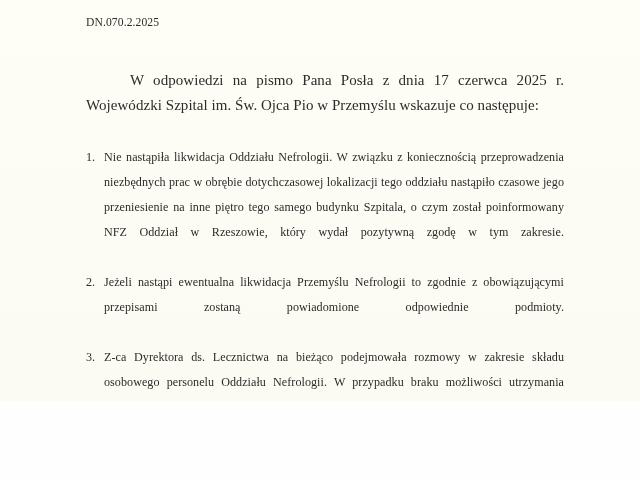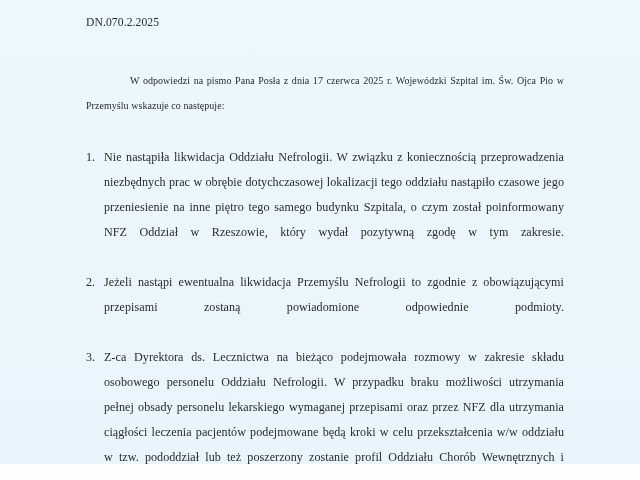--- a/index.html
+++ b/index.html
@@ -12,23 +12,23 @@
     overflow: hidden;
     background: #fefefe;
     font-family: "Liberation Serif", "DejaVu Serif", serif;
     color: #2b2b2b;
     -webkit-font-smoothing: antialiased;
   }
 
   .page {
     position: relative;
     width: 640px;
-    height: 464px;
+    height: 401px;
     overflow: hidden;
-    background: #7dd3fc;
+    background: #fef9c3;
   }
 
   
   .paper-grain {
     position: absolute;
     inset: 0;
     pointer-events: none;
     background:
       radial-gradient(circle at 12% 18%, rgba(0,0,0,0.012) 0 1px, transparent 1.5px),
       radial-gradient(circle at 74% 63%, rgba(0,0,0,0.010) 0 1px, transparent 1.5px),
@@ -51,21 +51,21 @@
     line-height: 17px;
     letter-spacing: 0.1px;
   }
   .ref-line {
     white-space: pre;
   }
 
   
   .intro {
     margin-top: 37px;
-    font-size: 10px;
+    font-size: 15px;
     line-height: 25px;
     text-align: justify;
     text-indent: 44px;
     letter-spacing: 0.05px;
   }
 
   
   .numbered-list {
     margin-top: 27px;
     list-style: none;

